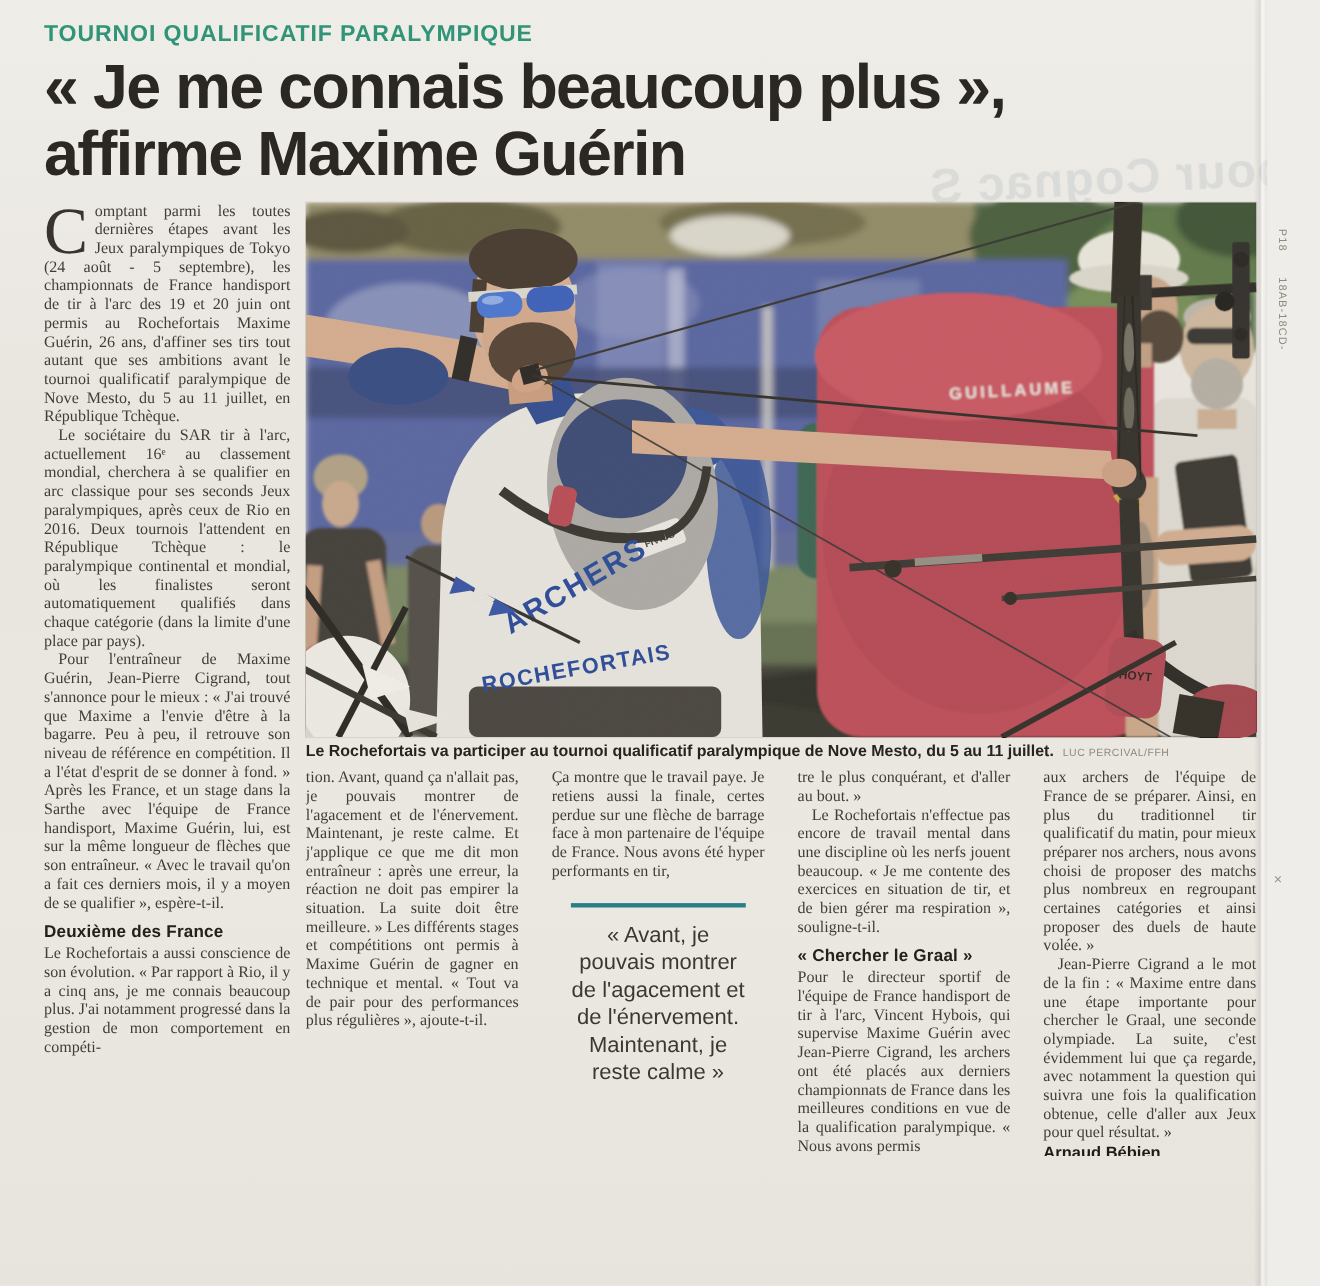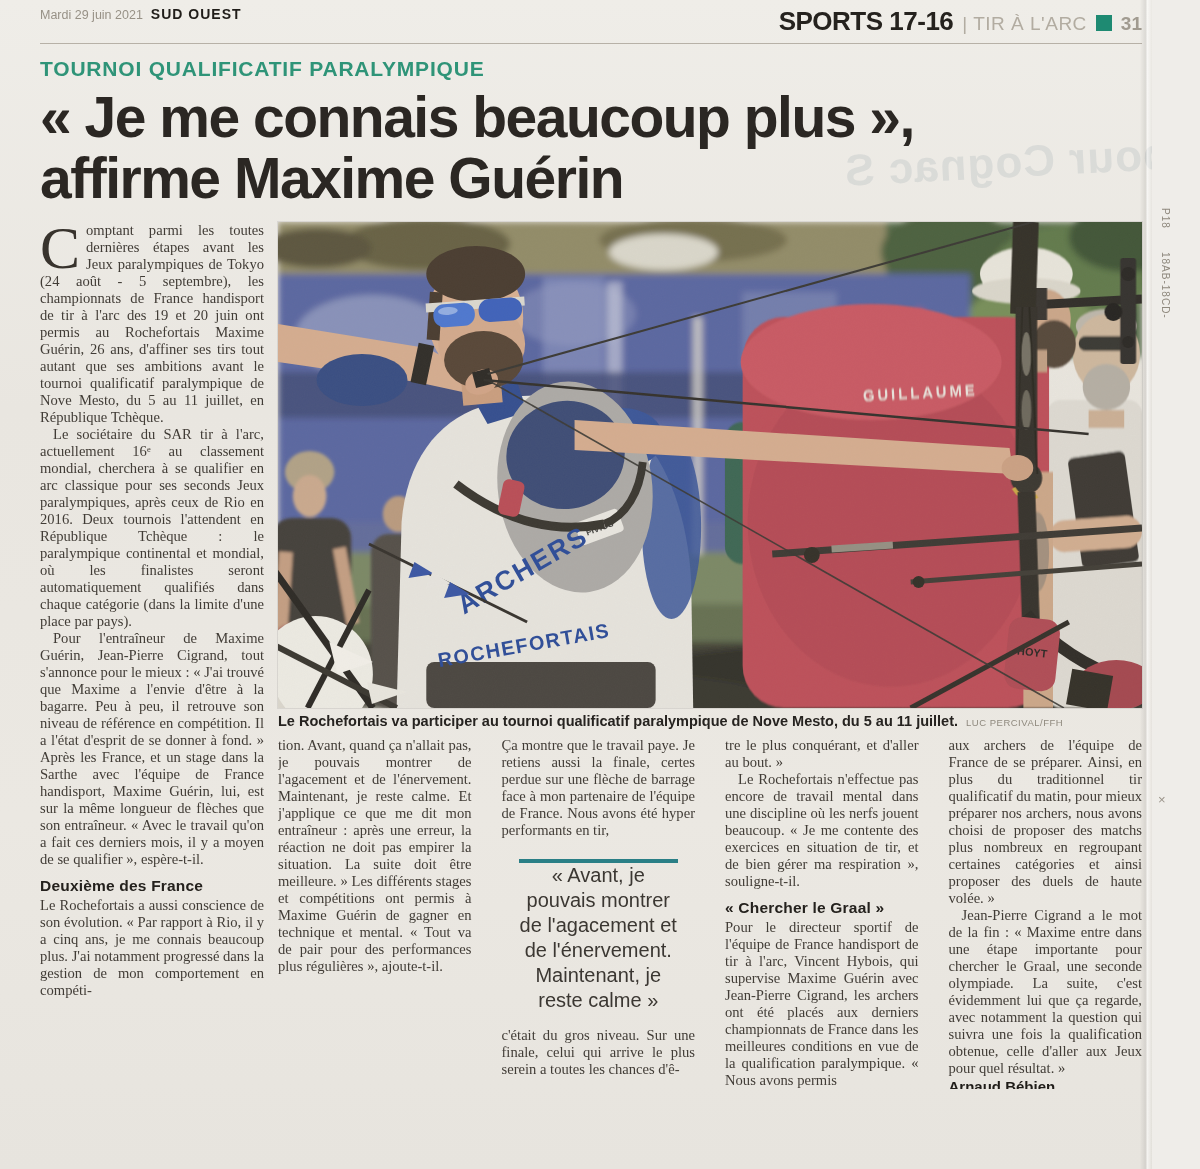--- a/index.html
+++ b/index.html
@@ -49,43 +49,31 @@
   .cap-credit{font-size:9.5px;color:#8f897e;letter-spacing:0.5px;margin-left:4px;font-weight:500;}
   .body-cols{display:flex;gap:30px;height:352px;overflow:hidden;}
   .bcol{flex:1;min-width:0;}
   
   .para{margin:0;font-family:"Liberation Serif",serif;font-size:14.6px;line-height:17px;
     color:#413c36;text-align:justify;hyphens:auto;-webkit-hyphens:auto;}
   .para.indent{text-indent:13px;}
   .dropcap{float:left;font-family:"Liberation Serif",serif;font-size:60px;line-height:48px;
     padding:2px 6px 0 0;color:#38332d;font-weight:400;}
   .subhead{font-size:15.5px;font-weight:bold;color:#24211d;margin:9px 0 2px 0;letter-spacing:0.2px;}
-  .pullquote{width:82%;margin:20px auto 14px auto;border-top:4px solid #2a7f86;
+  .pullquote{width:82%;margin:20px auto 14px auto;padding-top:13px;border-top:4px solid #2a7f86;
     text-align:center;font-size:20px;line-height:25px;color:#3b3732;font-weight:500;}
   .byline{font-size:15px;font-weight:bold;color:#1f1c18;margin-top:1px;}
 </style>
 </head>
 <body>
 
 <div class="page">
 
   <div class="ghost">pour Cognac S</div>
 
-  <header class="masthead">
-    <div class="mh-left">
-      <span class="mh-date">Mardi 29 juin 2021</span>
-      <span class="mh-brand">SUD OUEST</span>
-    </div>
-    <div class="mh-right">
-      <span class="mh-section">SPORTS 17-16</span>
-      <span class="mh-topic">| TIR À L'ARC</span>
-      <span class="mh-square" style="background:#1e8a72"></span>
-      <span class="mh-pagenum">31</span>
-    </div>
-  </header>
 
   <div class="kicker">TOURNOI QUALIFICATIF PARALYMPIQUE</div>
 
   <h1><span>« Je me connais beaucoup plus »,</span><br>
       <span>affirme Maxime Guérin</span></h1>
 
 
   <div class="content">
 
     <div class="col1">
@@ -290,21 +278,20 @@
 
       <div class="body-cols">
 
         <div class="bcol">
           <p class="para">tion. Avant, quand ça n'allait pas, je pouvais montrer de l'agacement et de l'énervement. Maintenant, je reste calme. Et j'applique ce que me dit mon entraîneur : après une erreur, la réaction ne doit pas empirer la situation. La suite doit être meilleure. » Les différents stages et compétitions ont permis à Maxime Guérin de gagner en technique et mental. « Tout va de pair pour des performances plus régulières », ajoute-t-il.</p>
         </div>
 
         <div class="bcol">
           <p class="para">Ça montre que le travail paye. Je retiens aussi la finale, certes perdue sur une flèche de barrage face à mon partenaire de l'équipe de France. Nous avons été hyper performants en tir,</p>
           <div class="pullquote">« Avant, je pouvais montrer de l'agacement et de l'énervement. Maintenant, je reste calme »</div>
-          <p class="para">c'était du gros niveau. Sur une finale, celui qui arrive le plus serein a toutes les chances d'ê-</p>
         </div>
 
         <div class="bcol">
           <p class="para">tre le plus conquérant, et d'aller au bout. »</p>
           <p class="para indent">Le Rochefortais n'effectue pas encore de travail mental dans une discipline où les nerfs jouent beaucoup. « Je me contente des exercices en situation de tir, et de bien gérer ma respiration », souligne-t-il.</p>
           <div class="subhead">« Chercher le Graal »</div>
           <p class="para">Pour le directeur sportif de l'équipe de France handisport de tir à l'arc, Vincent Hybois, qui supervise Maxime Guérin avec Jean-Pierre Cigrand, les archers ont été placés aux derniers championnats de France dans les meilleures conditions en vue de la qualification paralympique. « Nous avons permis</p>
         </div>
 
         <div class="bcol">

